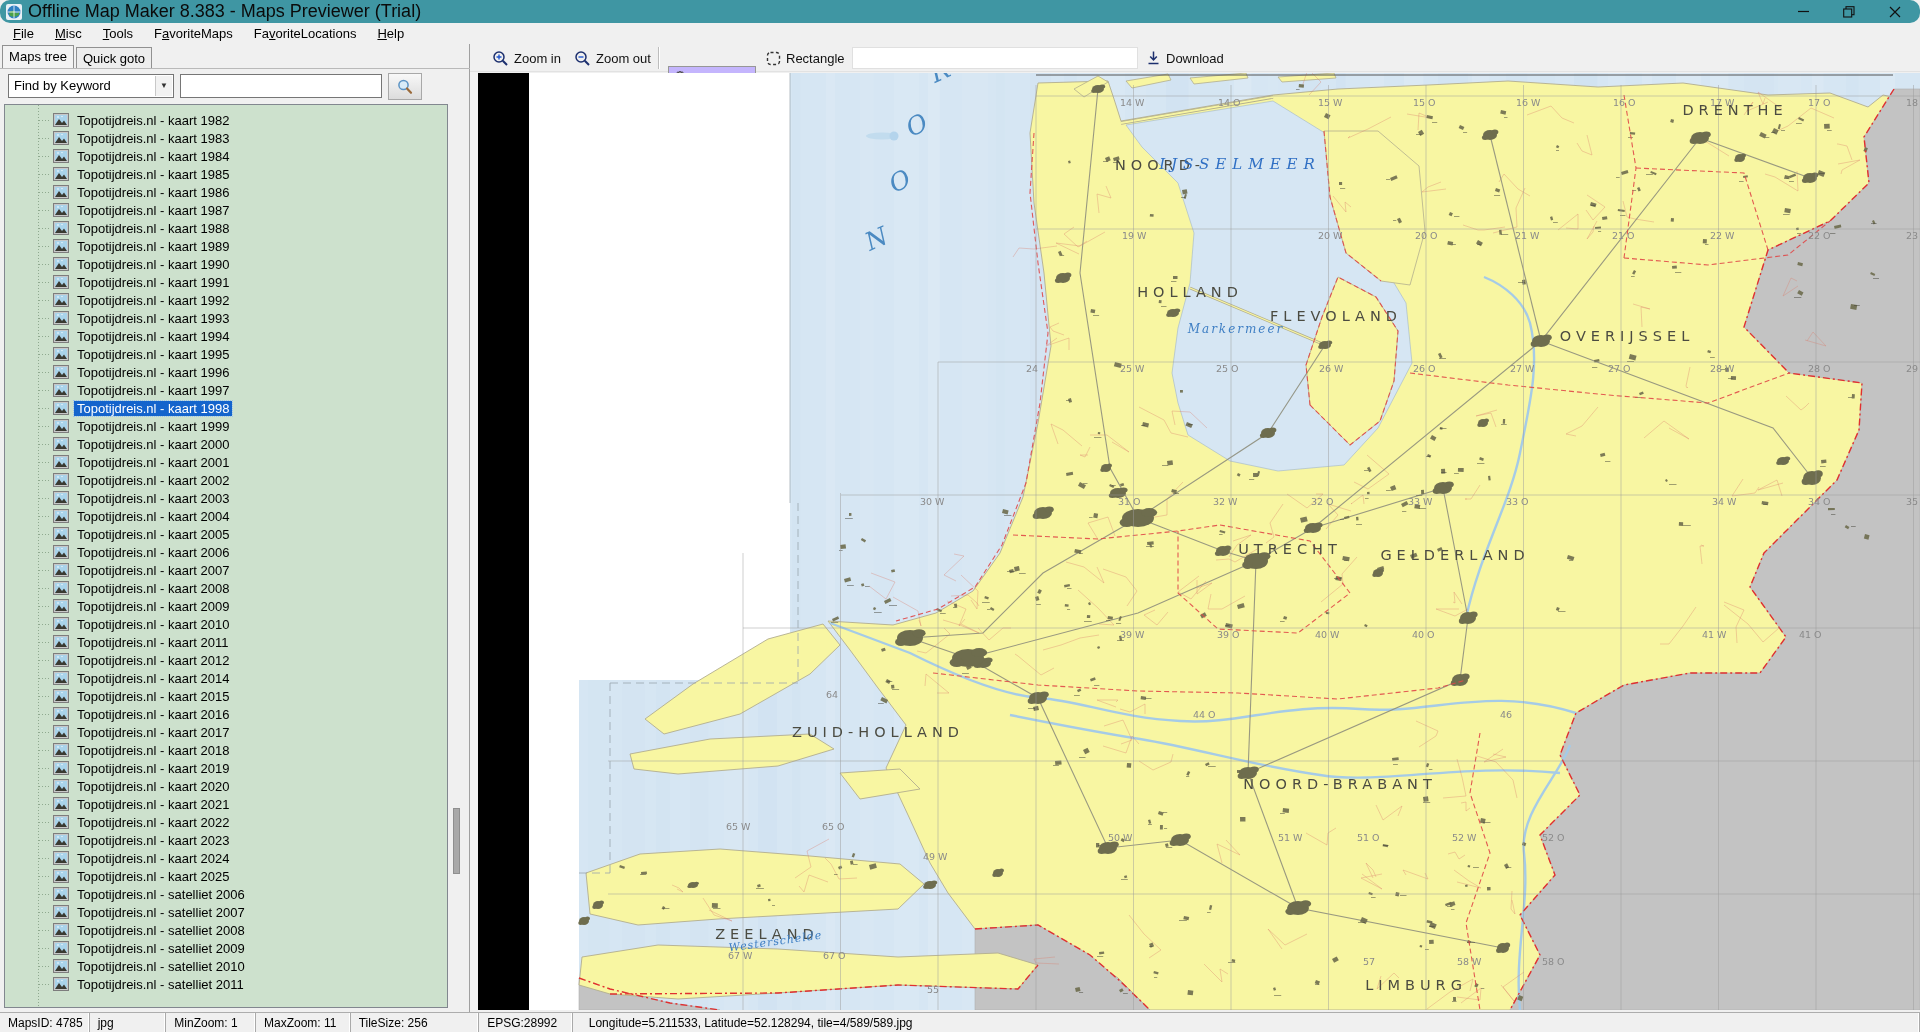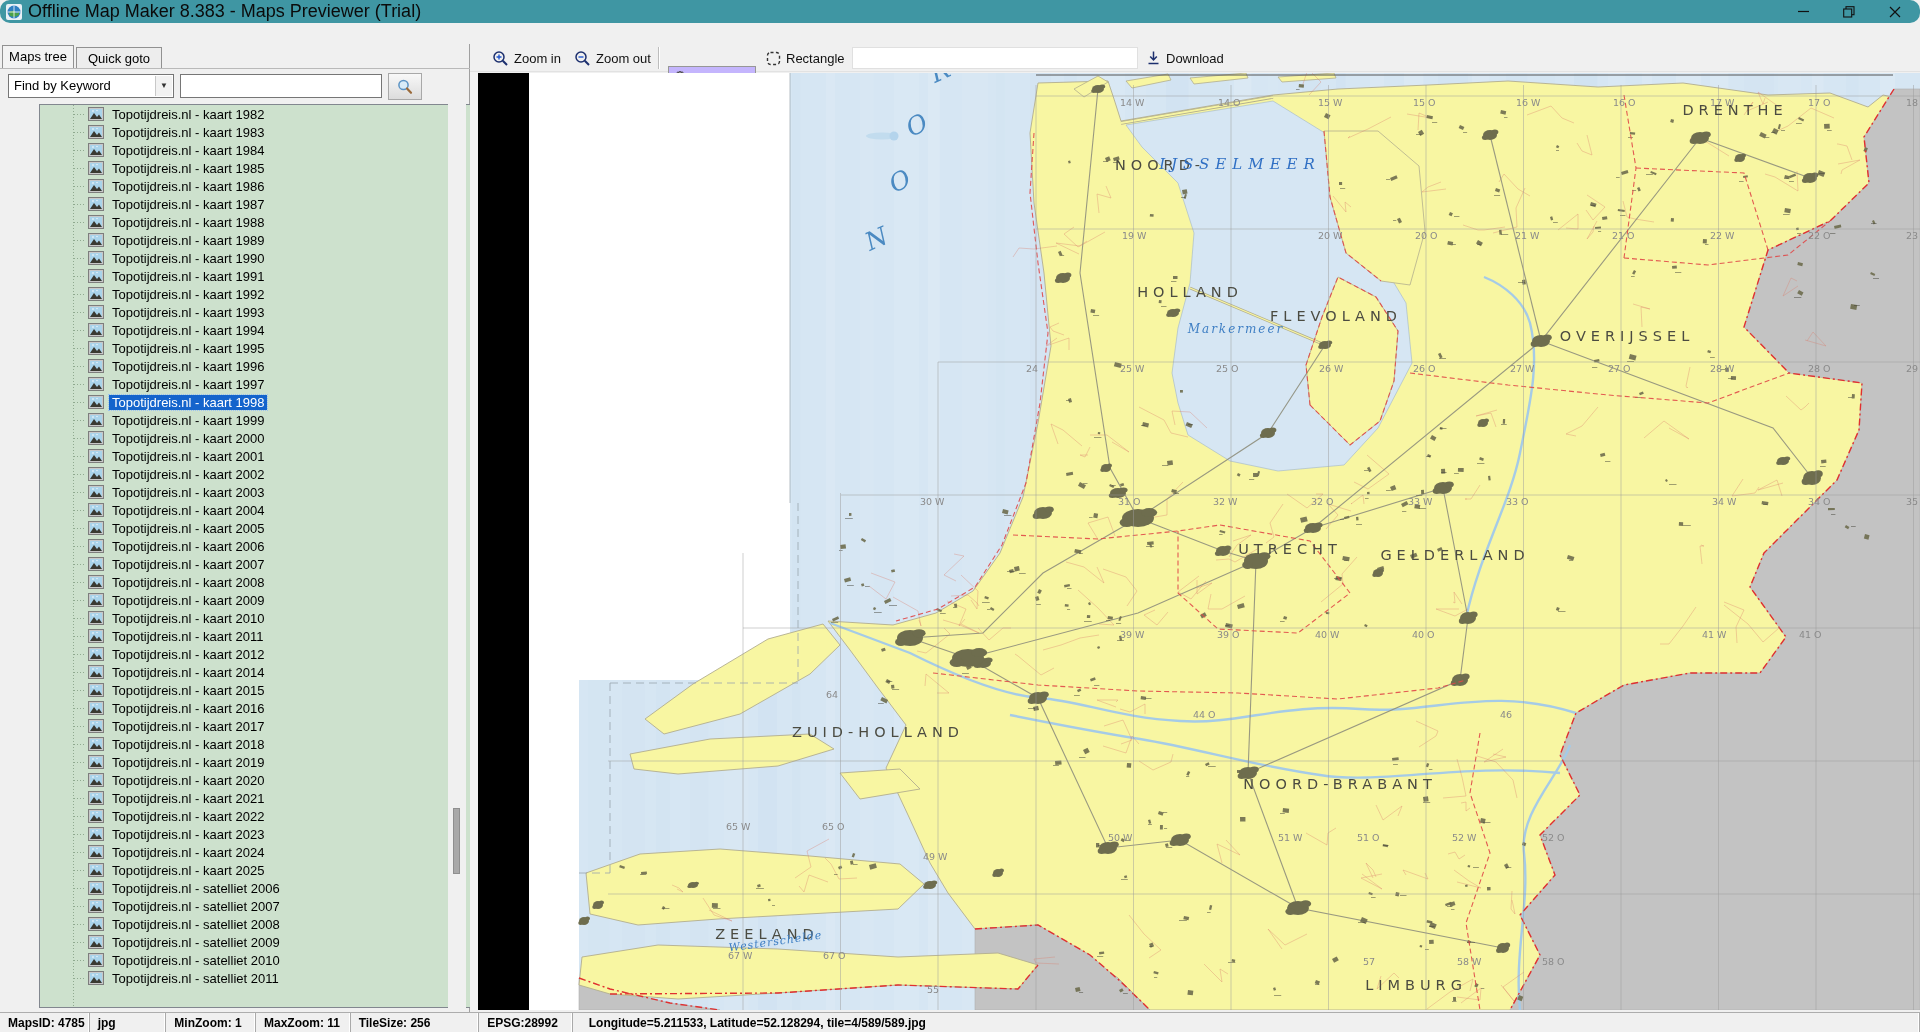--- a/index.html
+++ b/index.html
@@ -19,35 +19,35 @@
     font-size:13px;display:flex;align-items:center;padding-left:4px;}
   .mitem{padding:2px 9px;margin-right:3px;color:#000;}
   .mitem u{text-decoration:underline;}
 
   
   #leftpanel{position:absolute;left:0;top:44px;width:470px;height:968px;background:#f0f0f0;
     border-right:1px solid #a0a0a0;}
   .tab{position:absolute;font-size:13px;background:#f0f0f0;border:1px solid #919191;
     border-bottom:none;text-align:center;padding-top:3px;}
   #tab-maps{left:2px;top:1px;width:72px;height:23px;z-index:2;background:#f3f3f3;}
-  #tab-quick{left:76px;top:3px;width:86px;height:21px;background:#ededed;}
+  #tab-quick{left:76px;top:3px;width:76px;height:21px;background:#ededed;}
   #tabline{position:absolute;left:0;top:24px;width:470px;height:1px;background:#b9b9b9;}
 
   #combo{position:absolute;left:8px;top:30px;width:166px;height:24px;background:#fff;
     border:1px solid #767676;font-size:13px;line-height:22px;padding-left:5px;}
   #combo .arrowbox{position:absolute;right:1px;top:1px;width:17px;height:20px;background:#f2f2f2;
     border-left:1px solid #c8c8c8;text-align:center;font-size:8px;line-height:20px;color:#333;}
   #searchinput{position:absolute;left:180px;top:30px;width:202px;height:24px;background:#fff;
     border:1px solid #767676;font-size:13px;padding:0 4px;}
   #searchbtn{position:absolute;left:388px;top:29px;width:34px;height:27px;
     background:linear-gradient(#f8f8f8,#dcdcdc);border:1px solid #a8a8a8;
     display:flex;align-items:center;justify-content:center;}
 
   #tree{position:absolute;left:4px;top:60px;width:444px;height:904px;background:#cde1cd;
-    border:1px solid #82878f;overflow:hidden;padding-top:0;margin-left:35px;}
+    border:1px solid #82878f;overflow:hidden;padding-top:6px;}
   #tree .vline{position:absolute;left:33px;top:0;width:1px;height:904px;
     background-image:repeating-linear-gradient(to bottom,#8fa98f 0 1px,transparent 1px 3px);}
   .trow{position:relative;height:18px;display:flex;align-items:center;font-size:13px;color:#000;}
   .tdots{width:12px;height:1px;margin-left:34px;
     background-image:repeating-linear-gradient(to right,#8fa98f 0 1px,transparent 1px 3px);}
   .ticon{width:16px;height:14px;margin:0 5px 0 2px;flex:0 0 auto;}
   .tlabel{padding:0 3px;white-space:nowrap;}
   .trow.sel .tlabel{background:#1464cc;color:#fff;outline:1px dotted #9cc3ef;}
   #treescroll{position:absolute;left:448px;top:60px;width:18px;height:904px;background:#f0f0f0;}
   #treethumb{position:absolute;left:5px;top:704px;width:7px;height:66px;background:#a9a9a9;border:1px solid #8f8f8f;}
@@ -63,21 +63,21 @@
   #tb-input{position:absolute;left:382px;top:3px;width:286px;height:22px;background:#fff;
     border:1px solid #e0e0e0;font-size:13px;padding:0 4px;}
 
   
   #mapgap{position:absolute;left:470px;top:72px;width:8px;height:938px;background:#f4f4f4;}
   #mapwrap{position:absolute;left:478px;top:73px;width:1442px;height:703px;background:#fff;}
   #mapsvg{display:block;}
 
   
   #statusbar{position:absolute;left:0;top:1012px;width:1920px;height:20px;background:#f0f0f0;
-    border-top:1px solid #adadad;display:flex;font-size:12px;color:#000;font-weight:bold;}
+    border-top:1px solid #adadad;display:flex;font-size:12px;color:#000;}
   .sfield{height:100%;display:flex;align-items:center;padding-left:8px;
     border-right:1px solid #a9a9a9;box-shadow:inset -1px 0 0 #ffffff;white-space:nowrap;overflow:hidden;}
 </style>
 </head>
 <body>
 <div id="root">
 
   <div id="titlebar">
     <svg id="appicon" viewBox="0 0 16 16">
       <rect x="0" y="0" width="16" height="16" rx="2" fill="#e8f0f6"></rect>
@@ -99,20 +99,28 @@
         </svg>
       </div>
       <div class="wbtn">
         <svg width="12" height="12" viewBox="0 0 12 12">
           <path d="M1,1 L11,11 M11,1 L1,11" stroke="#111" stroke-width="1.2"></path>
         </svg>
       </div>
     </div>
   </div>
 
+  <div id="menubar">
+      <div class="mitem"><u>F</u>ile</div>
+      <div class="mitem"><u>M</u>isc</div>
+      <div class="mitem"><u>T</u>ools</div>
+      <div class="mitem">F<u>a</u>voriteMaps</div>
+      <div class="mitem">Fa<u>v</u>oriteLocations</div>
+      <div class="mitem"><u>H</u>elp</div>
+    </div>
 
   <div id="leftpanel">
     <div id="tab-maps" class="tab">Maps tree</div>
     <div id="tab-quick" class="tab">Quick goto</div>
     <div id="tabline"></div>
 
     <div id="combo">
       <span>Find by Keyword</span>
       <span class="arrowbox">▼</span>
     </div>

